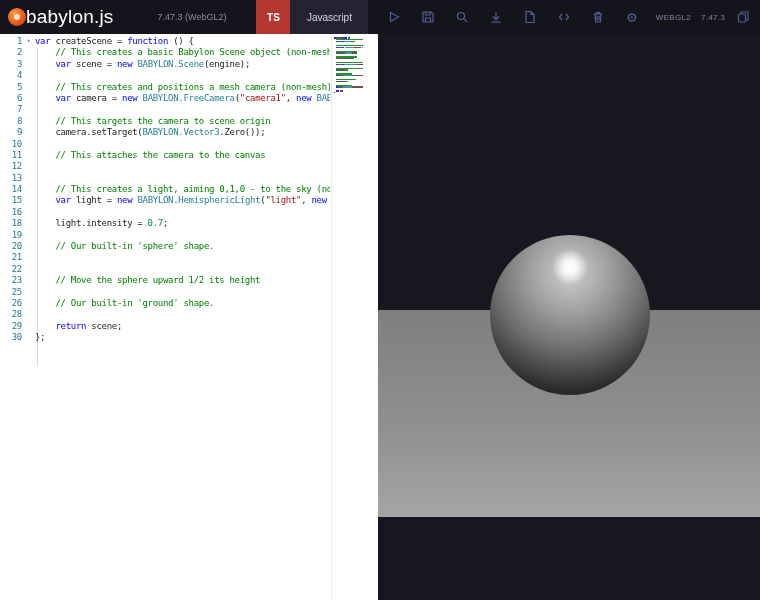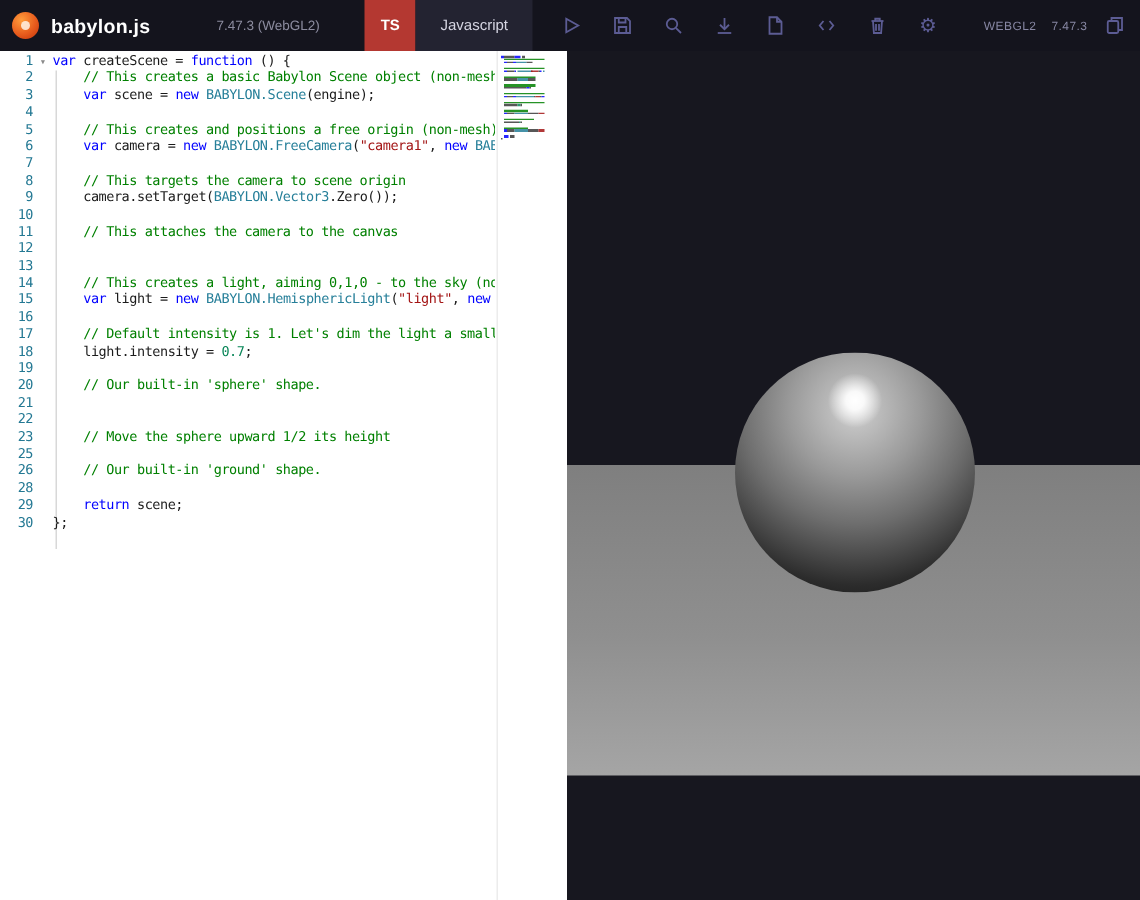--- a/index.html
+++ b/index.html
@@ -6,21 +6,21 @@
     font-family:"Liberation Sans",sans-serif;}
   #app{width:760px;height:600px;position:relative;}
 
   
   header{height:34px;background:var(--hdr-bg,#14141d);display:flex;align-items:center;
     color:#fff;position:relative;z-index:5;}
   .logo{width:18px;height:18px;margin-left:8px;border-radius:50%;
     background:radial-gradient(circle at 35% 30%, #ff9d3c 0%, #e85c1d 55%, #c2320a 100%);
     display:flex;align-items:center;justify-content:center;flex:0 0 auto;}
   .logo-core{width:6px;height:6px;background:#fff3e8;border-radius:50%;opacity:.85;}
-  .title{font-size:13px;font-weight:bold;margin-left:8px;letter-spacing:.2px;}
+  .title{font-size:19px;font-weight:normal;letter-spacing:.2px;}
   .version{font-size:9px;color:var(--hdr-version,#8c8c9f);margin-left:44px;white-space:nowrap;}
   .tab{height:34px;display:flex;align-items:center;justify-content:center;font-size:10px;cursor:pointer;}
   .tab-ts{width:34px;margin-left:30px;background:var(--hdr-tab-active-bg,#b43831);color:#fff;font-weight:bold;}
   .tab-js{width:78px;background:var(--hdr-tab-bg,#232331);color:#d5d5e2;}
   .toolbar{display:flex;align-items:center;gap:19px;margin-left:18px;color:var(--hdr-icon,#5c5c94);}
   .icon-btn{background:none;border:none;padding:0;margin:0;color:inherit;cursor:pointer;
     display:flex;align-items:center;justify-content:center;width:15px;height:15px;}
   .icon-btn svg{display:block;}
   .glyph-icon{font-size:13px;line-height:13px;font-family:"DejaVu Sans",sans-serif;}
   .hdr-right{margin-left:auto;display:flex;align-items:center;gap:10px;padding-right:10px;
@@ -147,33 +147,32 @@
   </header>
 
   <div id="main">
     <div id="editor">
       <div id="indent-guide"></div>
       <div id="code">
           <div class="code-line"><span class="ln">1</span><span class="fold">▾</span><span class="txt"><span class="tk-kw">var</span><span class="tk-pl"> createScene = </span><span class="tk-kw">function</span><span class="tk-pl"> () {</span></span></div>
           <div class="code-line"><span class="ln">2</span><span class="fold"></span><span class="txt"><span class="tk-cm">    // This creates a basic Babylon Scene object (non-mesh</span></span></div>
           <div class="code-line"><span class="ln">3</span><span class="fold"></span><span class="txt"><span class="tk-pl">    </span><span class="tk-kw">var</span><span class="tk-pl"> scene = </span><span class="tk-kw">new</span><span class="tk-pl"> </span><span class="tk-ty">BABYLON.Scene</span><span class="tk-pl">(engine);</span></span></div>
           <div class="code-line"><span class="ln">4</span><span class="fold"></span><span class="txt"></span></div>
-          <div class="code-line"><span class="ln">5</span><span class="fold"></span><span class="txt"><span class="tk-cm">    // This creates and positions a free origin (non-mesh)</span></span></div>
+          <div class="code-line"><span class="ln">5</span><span class="fold"></span><span class="txt"><span class="tk-cm">    // This creates and positions a mesh camera (non-mesh)</span></span></div>
           <div class="code-line"><span class="ln">6</span><span class="fold"></span><span class="txt"><span class="tk-pl">    </span><span class="tk-kw">var</span><span class="tk-pl"> camera = </span><span class="tk-kw">new</span><span class="tk-pl"> </span><span class="tk-ty">BABYLON.FreeCamera</span><span class="tk-pl">(</span><span class="tk-st">"camera1"</span><span class="tk-pl">, </span><span class="tk-kw">new</span><span class="tk-pl"> </span><span class="tk-ty">BAB</span></span></div>
           <div class="code-line"><span class="ln">7</span><span class="fold"></span><span class="txt"></span></div>
           <div class="code-line"><span class="ln">8</span><span class="fold"></span><span class="txt"><span class="tk-cm">    // This targets the camera to scene origin</span></span></div>
           <div class="code-line"><span class="ln">9</span><span class="fold"></span><span class="txt"><span class="tk-pl">    camera.setTarget(</span><span class="tk-ty">BABYLON.Vector3</span><span class="tk-pl">.Zero());</span></span></div>
           <div class="code-line"><span class="ln">10</span><span class="fold"></span><span class="txt"></span></div>
           <div class="code-line"><span class="ln">11</span><span class="fold"></span><span class="txt"><span class="tk-cm">    // This attaches the camera to the canvas</span></span></div>
           <div class="code-line"><span class="ln">12</span><span class="fold"></span></div>
           <div class="code-line"><span class="ln">13</span><span class="fold"></span><span class="txt"></span></div>
           <div class="code-line"><span class="ln">14</span><span class="fold"></span><span class="txt"><span class="tk-cm">    // This creates a light, aiming 0,1,0 - to the sky (no</span></span></div>
           <div class="code-line"><span class="ln">15</span><span class="fold"></span><span class="txt"><span class="tk-pl">    </span><span class="tk-kw">var</span><span class="tk-pl"> light = </span><span class="tk-kw">new</span><span class="tk-pl"> </span><span class="tk-ty">BABYLON.HemisphericLight</span><span class="tk-pl">(</span><span class="tk-st">"light"</span><span class="tk-pl">, </span><span class="tk-kw">new</span><span class="tk-pl"> </span></span></div>
           <div class="code-line"><span class="ln">16</span><span class="fold"></span><span class="txt"></span></div>
-          <div class="code-line"><span class="ln">17</span><span class="fold"></span><span class="txt"><span class="tk-cm">    // Default intensity is 1. Let's dim the light a small</span></span></div>
           <div class="code-line"><span class="ln">18</span><span class="fold"></span><span class="txt"><span class="tk-pl">    light.intensity = </span><span class="tk-nm">0.7</span><span class="tk-pl">;</span></span></div>
           <div class="code-line"><span class="ln">19</span><span class="fold"></span><span class="txt"></span></div>
           <div class="code-line"><span class="ln">20</span><span class="fold"></span><span class="txt"><span class="tk-cm">    // Our built-in 'sphere' shape.</span></span></div>
           <div class="code-line"><span class="ln">21</span><span class="fold"></span></div>
           <div class="code-line"><span class="ln">22</span><span class="fold"></span><span class="txt"></span></div>
           <div class="code-line"><span class="ln">23</span><span class="fold"></span><span class="txt"><span class="tk-cm">    // Move the sphere upward 1/2 its height</span></span></div>
           <div class="code-line"><span class="ln">25</span><span class="fold"></span><span class="txt"></span></div>
           <div class="code-line"><span class="ln">26</span><span class="fold"></span><span class="txt"><span class="tk-cm">    // Our built-in 'ground' shape.</span></span></div>
           <div class="code-line"><span class="ln">28</span><span class="fold"></span><span class="txt"></span></div>
           <div class="code-line"><span class="ln">29</span><span class="fold"></span><span class="txt"><span class="tk-pl">    </span><span class="tk-kw">return</span><span class="tk-pl"> scene;</span></span></div>

